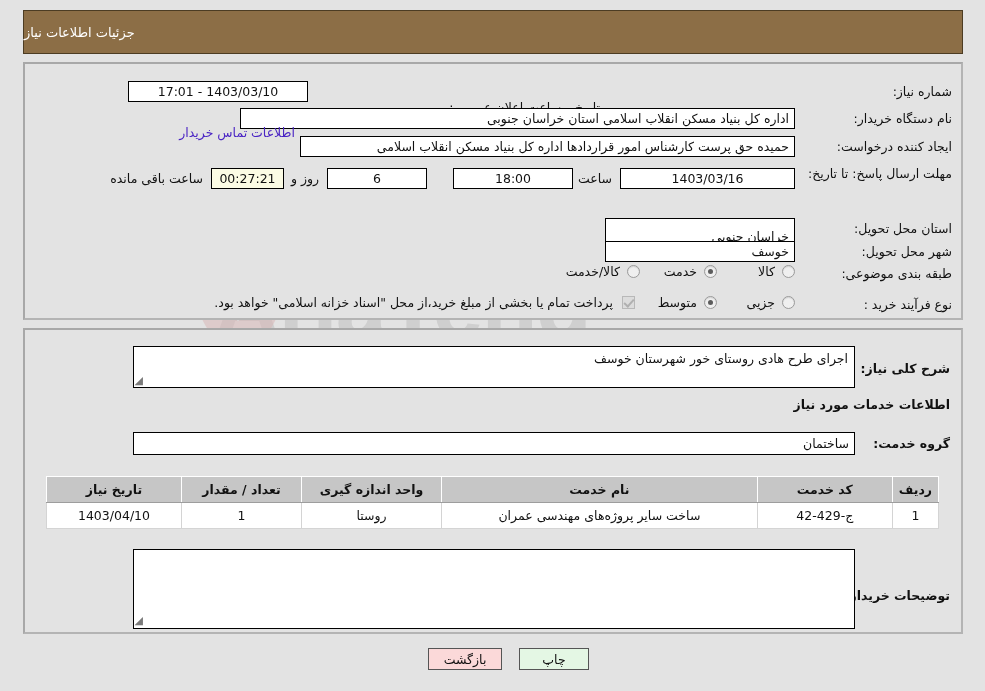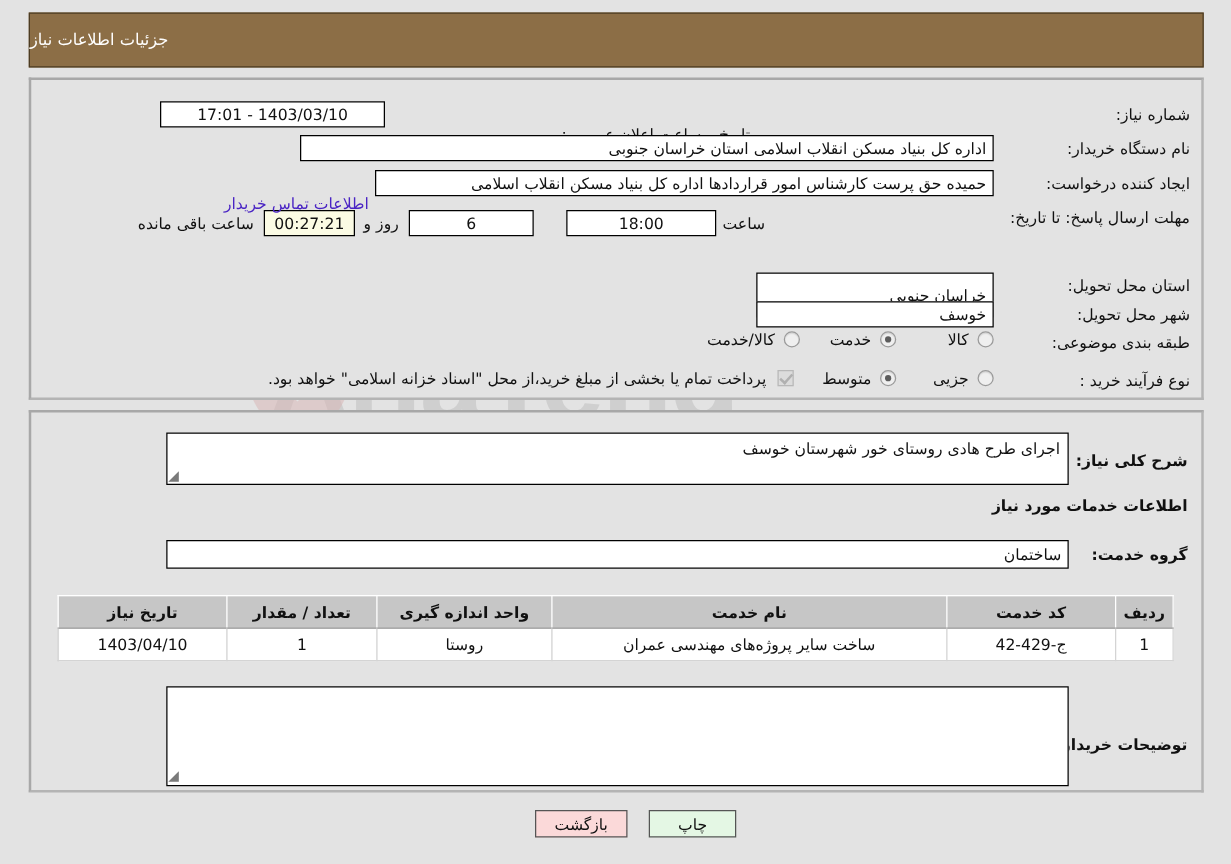--- a/index.html
+++ b/index.html
@@ -291,23 +291,24 @@
   <div class="lbl" style="right:33px; top:84px; width:150px;">شماره نیاز:</div>
 
   <div class="lbl" style="right:385px; top:100px;">تاریخ و ساعت اعلان عمومی:</div>
   <div class="box center" style="right:677px; top:81px; width:180px; height:21px;">1403/03/10 - 17:01</div>
 
   <div class="lbl" style="right:33px; top:111px;">نام دستگاه خریدار:</div>
   <div class="box rtl" style="right:190px; top:108px; width:555px; height:21px;">اداره کل بنیاد مسکن انقلاب اسلامی استان خراسان جنوبی</div>
 
   <div class="lbl" style="right:33px; top:139px;">ایجاد کننده درخواست:</div>
   <div class="box rtl" style="right:190px; top:136px; width:495px; height:21px;">حمیده حق پرست کارشناس امور قراردادها اداره کل بنیاد مسکن انقلاب اسلامی</div>
-  <a class="link" style="right:690px; top:155px;">اطلاعات تماس خریدار</a>
+  <a class="link" style="right:690px; top:125px;">اطلاعات تماس خریدار</a>
 
   <div class="lbl" style="right:33px; top:166px; width:150px; line-height:16px;">مهلت ارسال پاسخ: تا تاریخ:</div>
+  <div class="box center" style="right:190px; top:168px; width:175px; height:21px;">1403/03/16</div>
   <div class="lbl" style="right:373px; top:171px;">ساعت</div>
   <div class="box center" style="right:412px; top:168px; width:120px; height:21px;">18:00</div>
   <div class="box center" style="right:558px; top:168px; width:100px; height:21px;">6</div>
   <div class="lbl" style="right:666px; top:171px;">روز و</div>
   <div class="box center yellow ltrnum" style="right:701px; top:168px; width:73px; height:21px;">00:27:21</div>
   <div class="lbl" style="right:782px; top:171px;">ساعت باقی مانده</div>
 
   <div class="lbl" style="right:33px; top:221px;">استان محل تحویل:</div>
   <div class="box rtl" style="right:190px; top:218px; width:190px; height:36px;">خراسان جنوبی</div>
 

